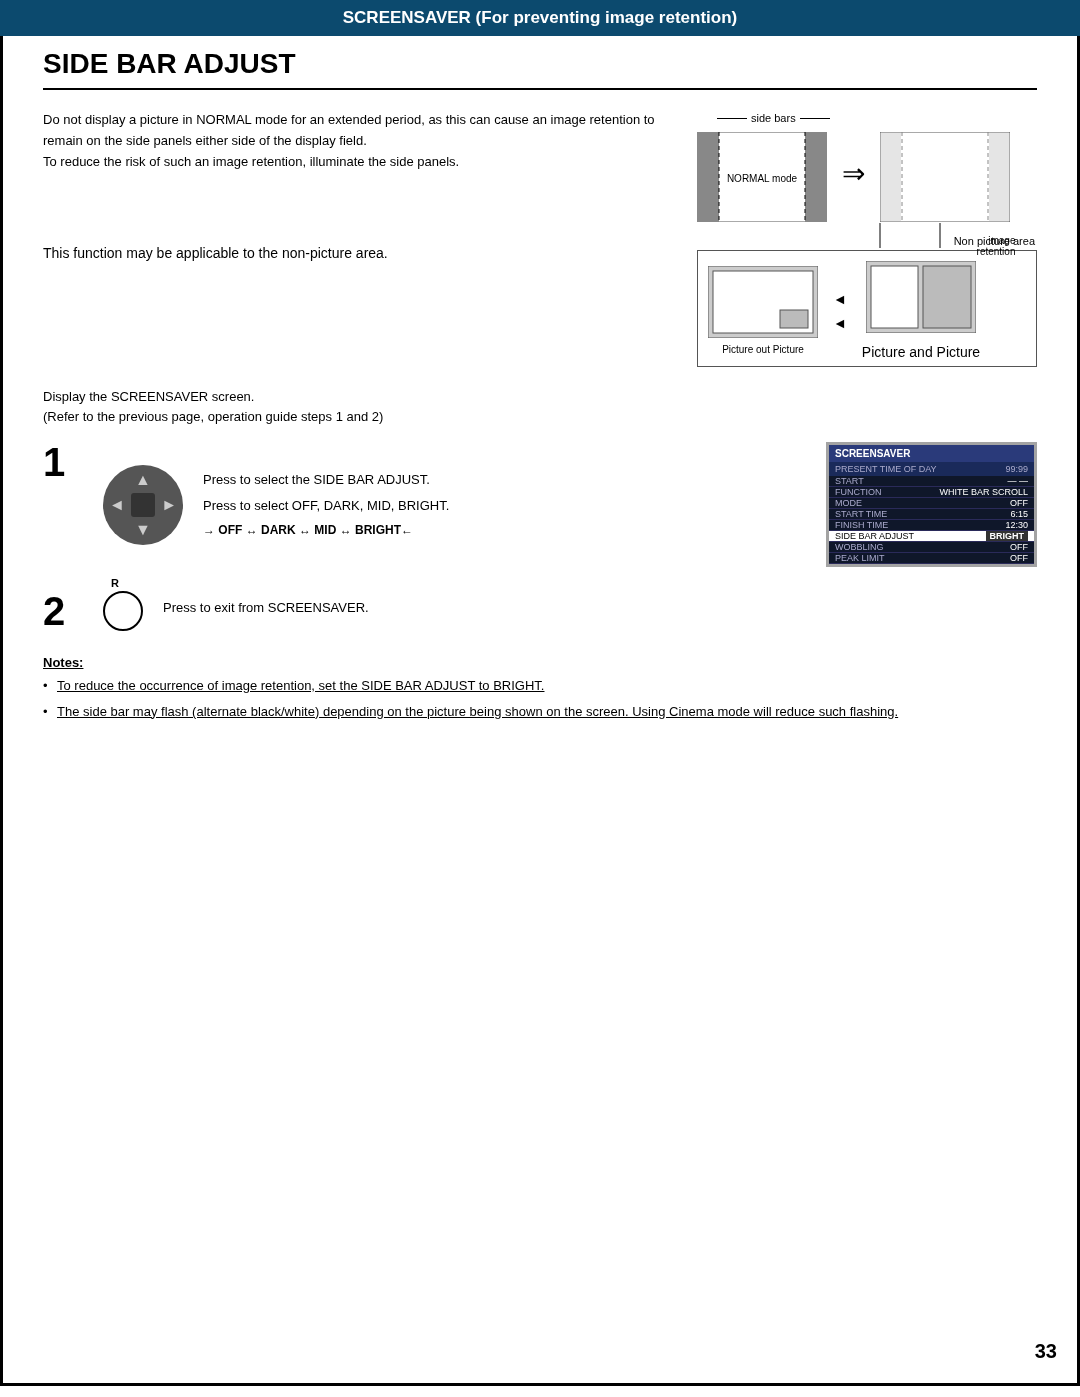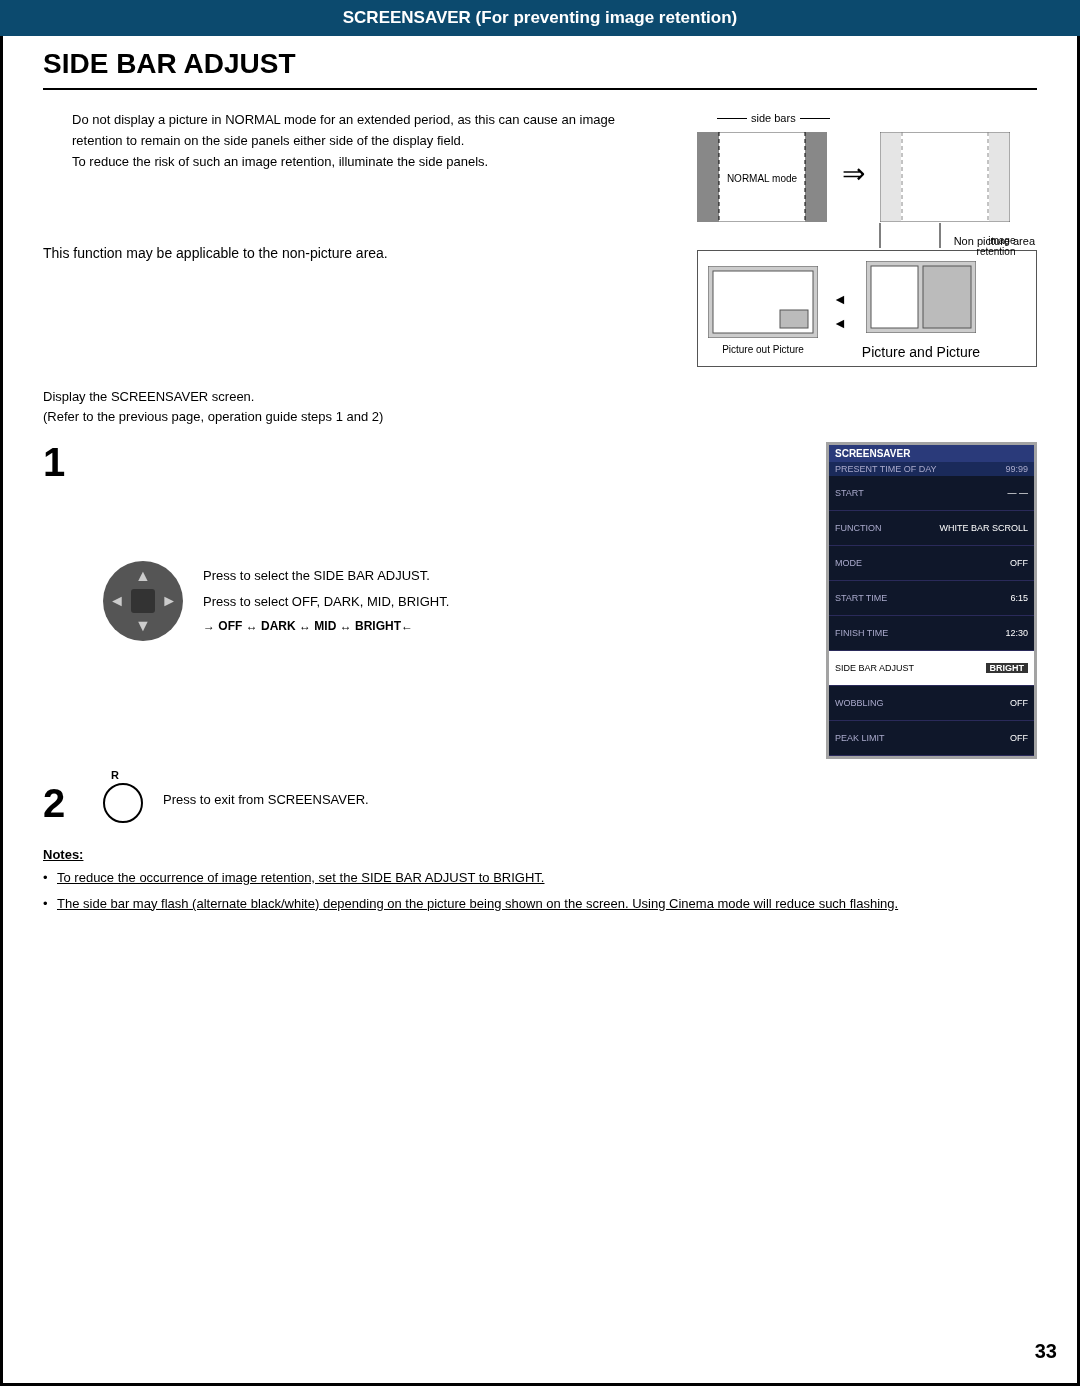--- a/index.html
+++ b/index.html
@@ -46,21 +46,20 @@
     .section-top {
       display: flex;
       gap: 30px;
       margin-bottom: 20px;
     }
 
     .section-left {
       flex: 1;
       font-size: 13px;
       line-height: 1.6;
-      margin-left: 29px;
     }
 
     .section-right {
       width: 340px;
     }
 
     
     .section-middle {
       display: flex;
       gap: 30px;
@@ -162,21 +161,21 @@
       background: #0f172a;
       color: #fff;
       font-size: 10px;
       border: 3px solid #a3a3a3;
       flex-shrink: 0;
     }
 
     .menu-row {
       display: flex;
       justify-content: space-between;
-      padding: 12px 6px;
+      padding: 0 6px;
       border-bottom: 1px solid #2a2a5a;
       font-size: 9px;
     }
 
     .menu-row.highlighted {
       background: #fff;
       color: #000;
     }
 
     .menu-row .label { color: #aac; }

